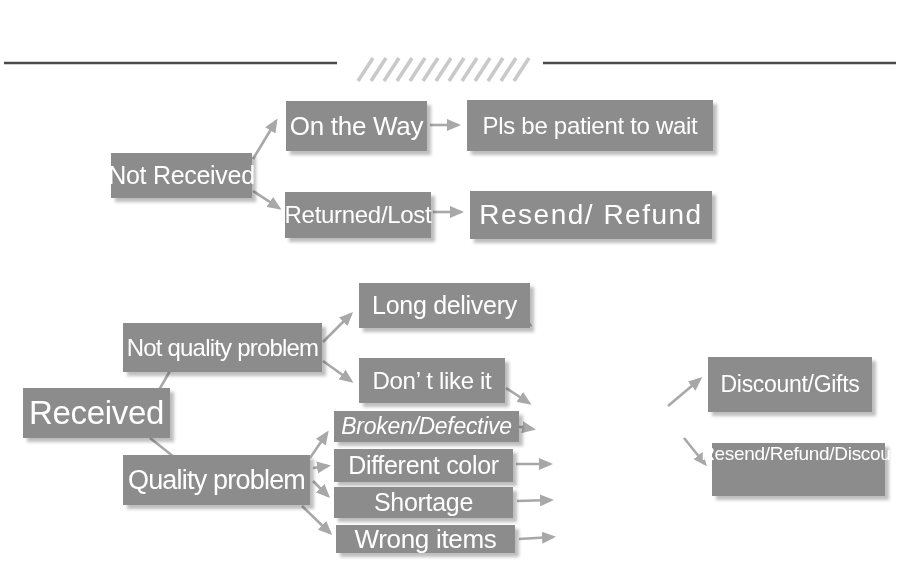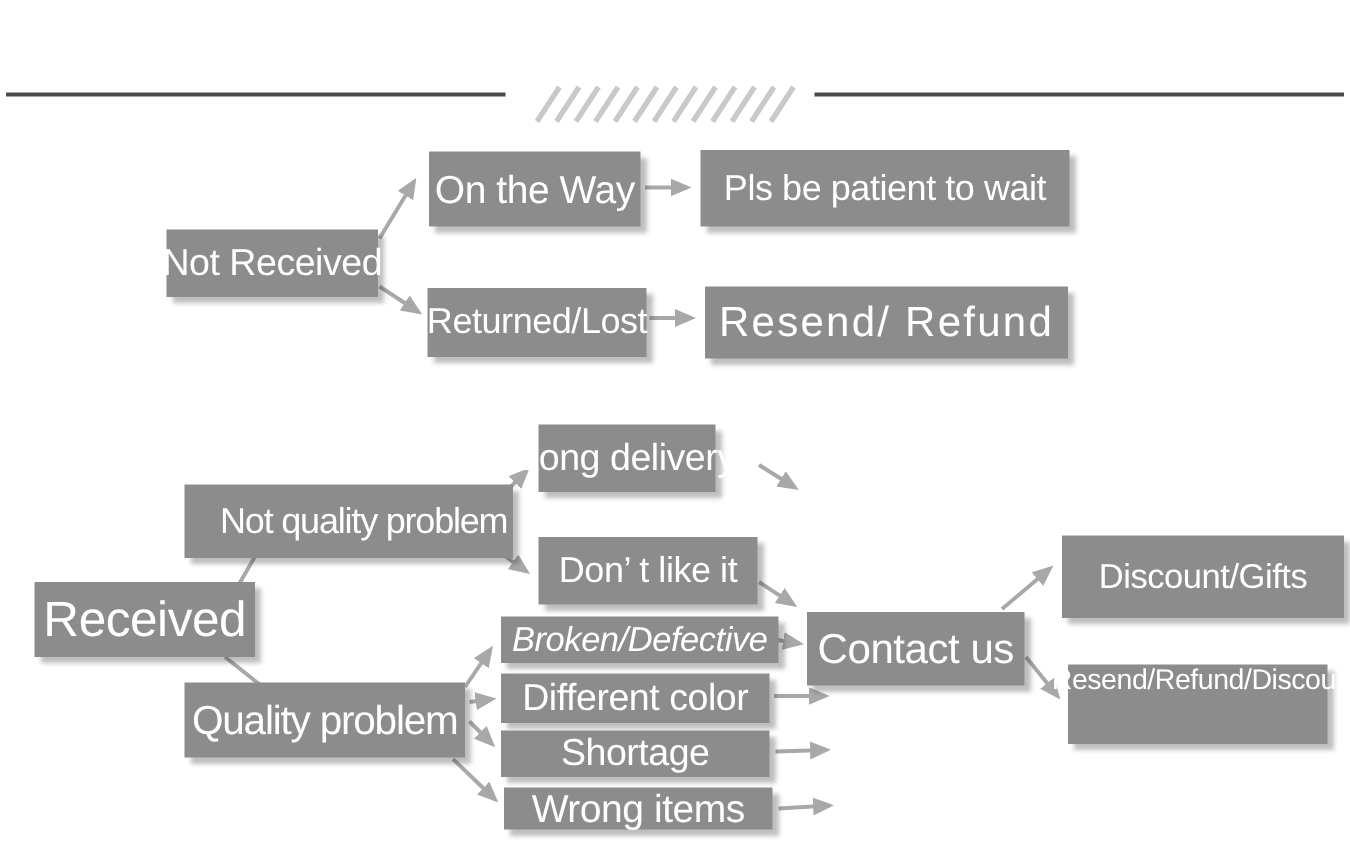--- a/index.html
+++ b/index.html
@@ -46,31 +46,31 @@
     justify-content: center;
     padding-left: 10px;
     line-height: 1.12;
   }
   
   .n-not-received      { left:111px; top:153px; width:141px; height:45px; font-size:25px; }
   .n-on-the-way        { left:286px; top:101px; width:141px; height:50px; font-size:26px; }
   .n-pls-wait          { left:467px; top:100px; width:246px; height:51px; font-size:24px; }
   .n-returned-lost     { left:285px; top:192px; width:146px; height:46px; font-size:24px; }
   .n-resend-refund     { left:470px; top:191px; width:242px; height:48px; font-size:28px; letter-spacing:1.5px; }
-  .n-not-quality       { left:123px; top:323px; width:199px; height:49px; font-size:24px; letter-spacing:-0.8px;padding-left:20px; }
+  .n-not-quality       { left:123px; top:323px; width:199px; height:49px; font-size:24px; letter-spacing:-0.8px; }
   .n-received          { left:23px;  top:388px; width:147px; height:50px; font-size:33px; }
   .n-quality           { left:123px; top:455px; width:187px; height:50px; font-size:27px; letter-spacing:-0.8px; }
-  .n-long-delivery     { left:359px; top:283px; width:118px; height:45px; font-size:25px; }
+  .n-long-delivery     { left:359px; top:283px; width:171px; height:45px; font-size:25px; }
   .n-dont-like         { left:359px; top:358px; width:146px; height:45px; font-size:24px; }
   .n-broken            { left:334px; top:411px; width:185px; height:31px; font-size:23px;font-style:italic; }
   .n-different-color   { left:334px; top:449px; width:179px; height:33px; font-size:25px; }
   .n-shortage          { left:334px; top:487px; width:179px; height:31px; font-size:25px; }
   .n-wrong-items       { left:336px; top:525px; width:179px; height:28px; font-size:26px; }
   .n-contact-us        { left:538px; top:408px; width:145px; height:49px; font-size:28px; }
-  .n-discount-gifts    { left:708px; top:357px; width:188px; height:55px; font-size:23px; }
+  .n-discount-gifts    { left:708px; top:357px; width:164px; height:55px; font-size:23px; }
   .n-resend-discount   { left:712px; top:443px; width:163px; height:53px; font-size:19px; }
 </style>
 </head>
 <body>
 
 <div class="canvas">
 
 
   <svg class="divider-svg" width="900" height="92" viewBox="0 0 900 92">
     <line x1="4" y1="63" x2="337" y2="63" stroke="#4a4a4a" stroke-width="2.6"></line>
@@ -130,20 +130,19 @@
 
   <div class="node n-received">Received</div>
   <div class="node n-not-quality">Not quality problem</div>
   <div class="node n-quality">Quality problem</div>
   <div class="node n-long-delivery">Long delivery</div>
   <div class="node n-dont-like">Don’ t like it</div>
   <div class="node n-broken">Broken/Defective</div>
   <div class="node n-different-color">Different color</div>
   <div class="node n-shortage">Shortage</div>
   <div class="node n-wrong-items">Wrong items</div>
-  <div class="node n-contact-us">Contact us</div>
   <div class="node n-discount-gifts">Discount/Gifts</div>
   <div class="node n-resend-discount two-line">
     <span>Resend/Refund/</span>
     <span>Discount</span>
   </div>
 
 </div>
 
 </body></html>

